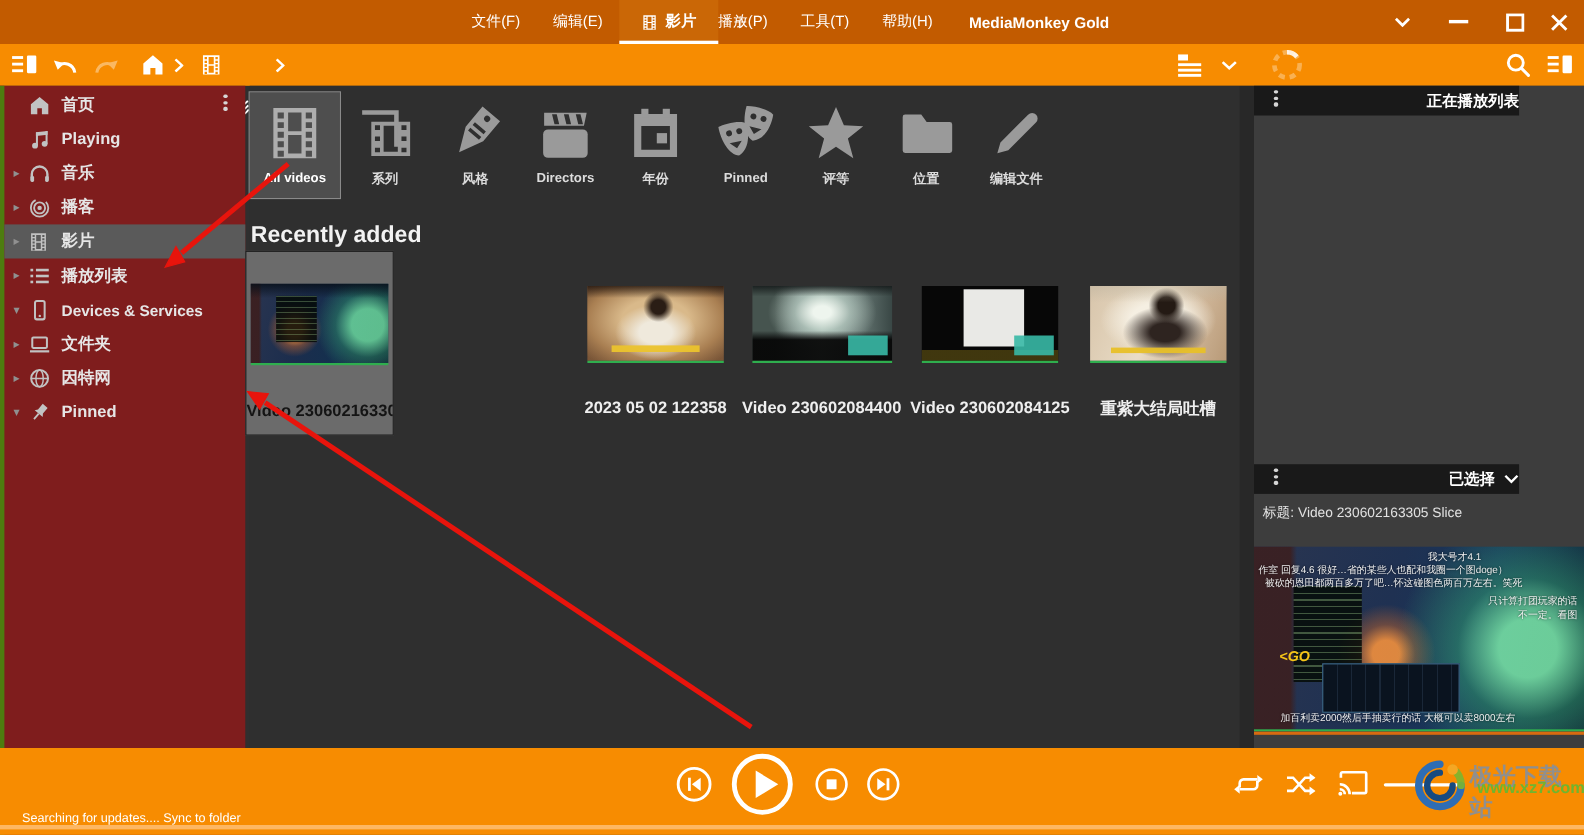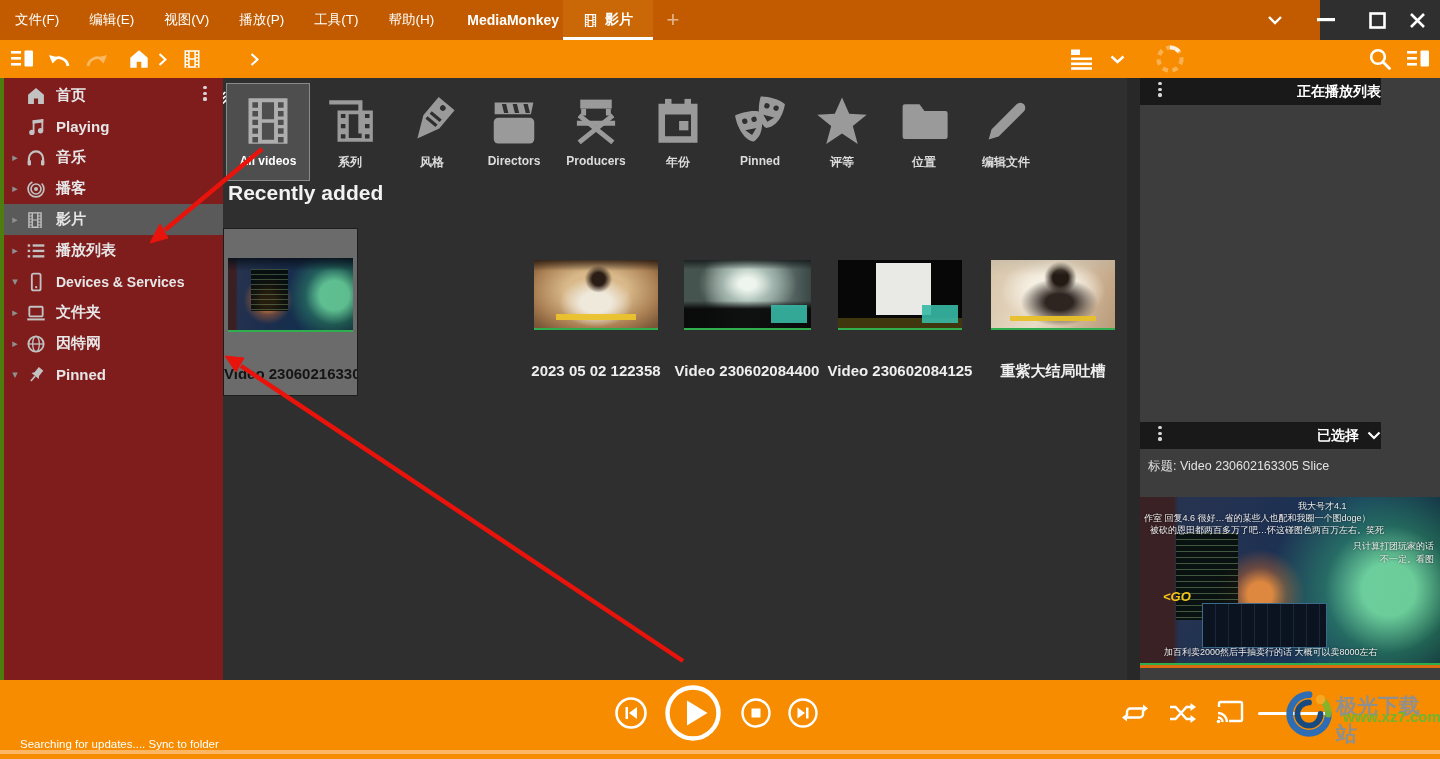--- a/index.html
+++ b/index.html
@@ -1,21 +1,21 @@
 <!DOCTYPE html>
 <html><head>
 <meta charset="utf-8">
 <style>
   * { margin:0; padding:0; box-sizing:border-box; }
   html,body { width:1440px; height:759px; overflow:hidden; }
   body { font-family:"Liberation Sans","DejaVu Sans",sans-serif; background:#2f2f2f; }
   #app { position:relative; width:1440px; height:759px; }
 
   
-  .titlebar { position:absolute; left:0; top:0; width:1320px; height:40px; background:#c25b00; display:flex; align-items:center; }
+  .titlebar { position:absolute; left:0; top:0; width:1440px; height:40px; background:#c25b00; display:flex; align-items:center;justify-content:center; }
   .menu-item { color:#fff; font-size:13.5px; padding:0 15px; height:40px; display:flex; align-items:center; cursor:default; }
   .app-title { color:#fff; font-size:14px; font-weight:bold; padding:0 18px; }
   .tab { position:absolute; left:563px; top:0; width:90px; height:40px; background:#ca6706; display:flex; align-items:center; justify-content:center; gap:7px; color:#fff; font-size:14px; font-weight:bold; }
   .tab-underline { position:absolute; left:0; bottom:0; width:100%; height:3px; background:#fff; }
   .newtab { position:absolute; left:658px; top:7px; width:30px; height:26px; color:rgba(255,255,255,.55); font-size:22px; display:flex; align-items:center; justify-content:center; }
   .winbtn { position:absolute; top:6px; width:34px; height:28px; display:flex; align-items:center; justify-content:center; }
 
   
   .toolbar { position:absolute; left:0; top:40px; width:1440px; height:38px; background:#f78c01; }
   .tbi { position:absolute; display:flex; align-items:center; justify-content:center; }
@@ -31,21 +31,21 @@
   .kebab i { width:3.2px; height:3.2px; border-radius:50%; background:#d6d6d6; }
 
   
   .content { position:absolute; left:227px; top:78px; width:900px; height:602px; background:#2f2f2f; }
   .gutter { position:absolute; left:1127px; top:78px; width:13px; height:602px; background:#282828; }
   .cats { position:absolute; left:0; top:6px; display:flex; }
   .cat { width:82px; height:96px; display:flex; flex-direction:column; align-items:center; padding-top:8px; }
   .cat .ci { height:58px; display:flex; align-items:center; justify-content:center; }
   .cat .cl { font-size:12px; font-weight:bold; color:#dcdcdc; margin-top:4px; white-space:nowrap; }
   .cat.sel { background:#4e4e4e; outline:1px solid #8a8a8a; }
-  .section-title { position:absolute; left:1px; top:103px; color:#f2f2f2; font-size:21px; font-weight:bold; }
+  .section-title { position:absolute; left:1px; top:124px; color:#f2f2f2; font-size:21px; font-weight:bold; }
 
   .card { position:absolute; left:-4px; top:150px; width:135px; height:168px; background:#6b6b6b; border:1px solid #1d1d1d; }
   .card .cthumb { position:absolute; left:4px; top:29px; width:125px; height:74px; }
   .card .clabel { position:absolute; left:0; top:136px; width:100%; text-align:center; color:#141414; font-size:15px; font-weight:bold; white-space:nowrap; overflow:hidden; }
   .vitem { position:absolute; top:182px; width:154px; display:flex; flex-direction:column; align-items:center; }
   .vthumb { width:124px; height:70px; }
   .vlabel { margin-top:32px; color:#efefef; font-size:15px; font-weight:bold; white-space:nowrap; }
 
   
   .th-game { border-bottom:2px solid #2fae4e; position:relative; overflow:hidden;
@@ -405,33 +405,20 @@
               <g fill="#9a9a9a">
                 <rect x="3" y="10.5" width="18" height="11.5" rx="2"></rect>
                 <path fill-rule="evenodd" d="M3.4 3.8 h17.2 l-1.1 5.2 H3.4 Z M6.6 4.4 l1.9 0 1 4 -1.9 0 Z M11.4 4.4 l1.9 0 1 4 -1.9 0 Z M16.2 4.4 l1.9 0 1 4 -1.9 0 Z"></path>
               </g>
             </svg>
           </div>
         <div class="cl">Directors</div>
       </div>
       <div class="cat">
         <div class="ci">
-            <svg width="54" height="54" viewBox="0 0 24 24">
-              <rect x="5" y="2.5" width="14" height="4" fill="#9a9a9a"></rect>
-              <g stroke="#9a9a9a" stroke-width="2.2" fill="none">
-                <path d="M6.5 6.5 v3 M17.5 6.5 v3"></path>
-                <path d="M4.5 9.5 L19.5 21.5 M19.5 9.5 L4.5 21.5"></path>
-                <path d="M3.5 13 h17"></path>
-              </g>
-            </svg>
-          </div>
-        <div class="cl">Producers</div>
-      </div>
-      <div class="cat">
-        <div class="ci">
             <svg width="52" height="54" viewBox="0 0 24 24">
               <g fill="#9a9a9a">
                 <path fill-rule="evenodd" d="M3 4 h18 v18 H3 Z M6 9 h12 v10 H6 Z"></path>
                 <rect x="12.5" y="12" width="4.3" height="4.3"></rect>
                 <rect x="6" y="1.8" width="3" height="3.6"></rect>
                 <rect x="15" y="1.8" width="3" height="3.6"></rect>
               </g>
             </svg>
           </div>
         <div class="cl">年份</div>

